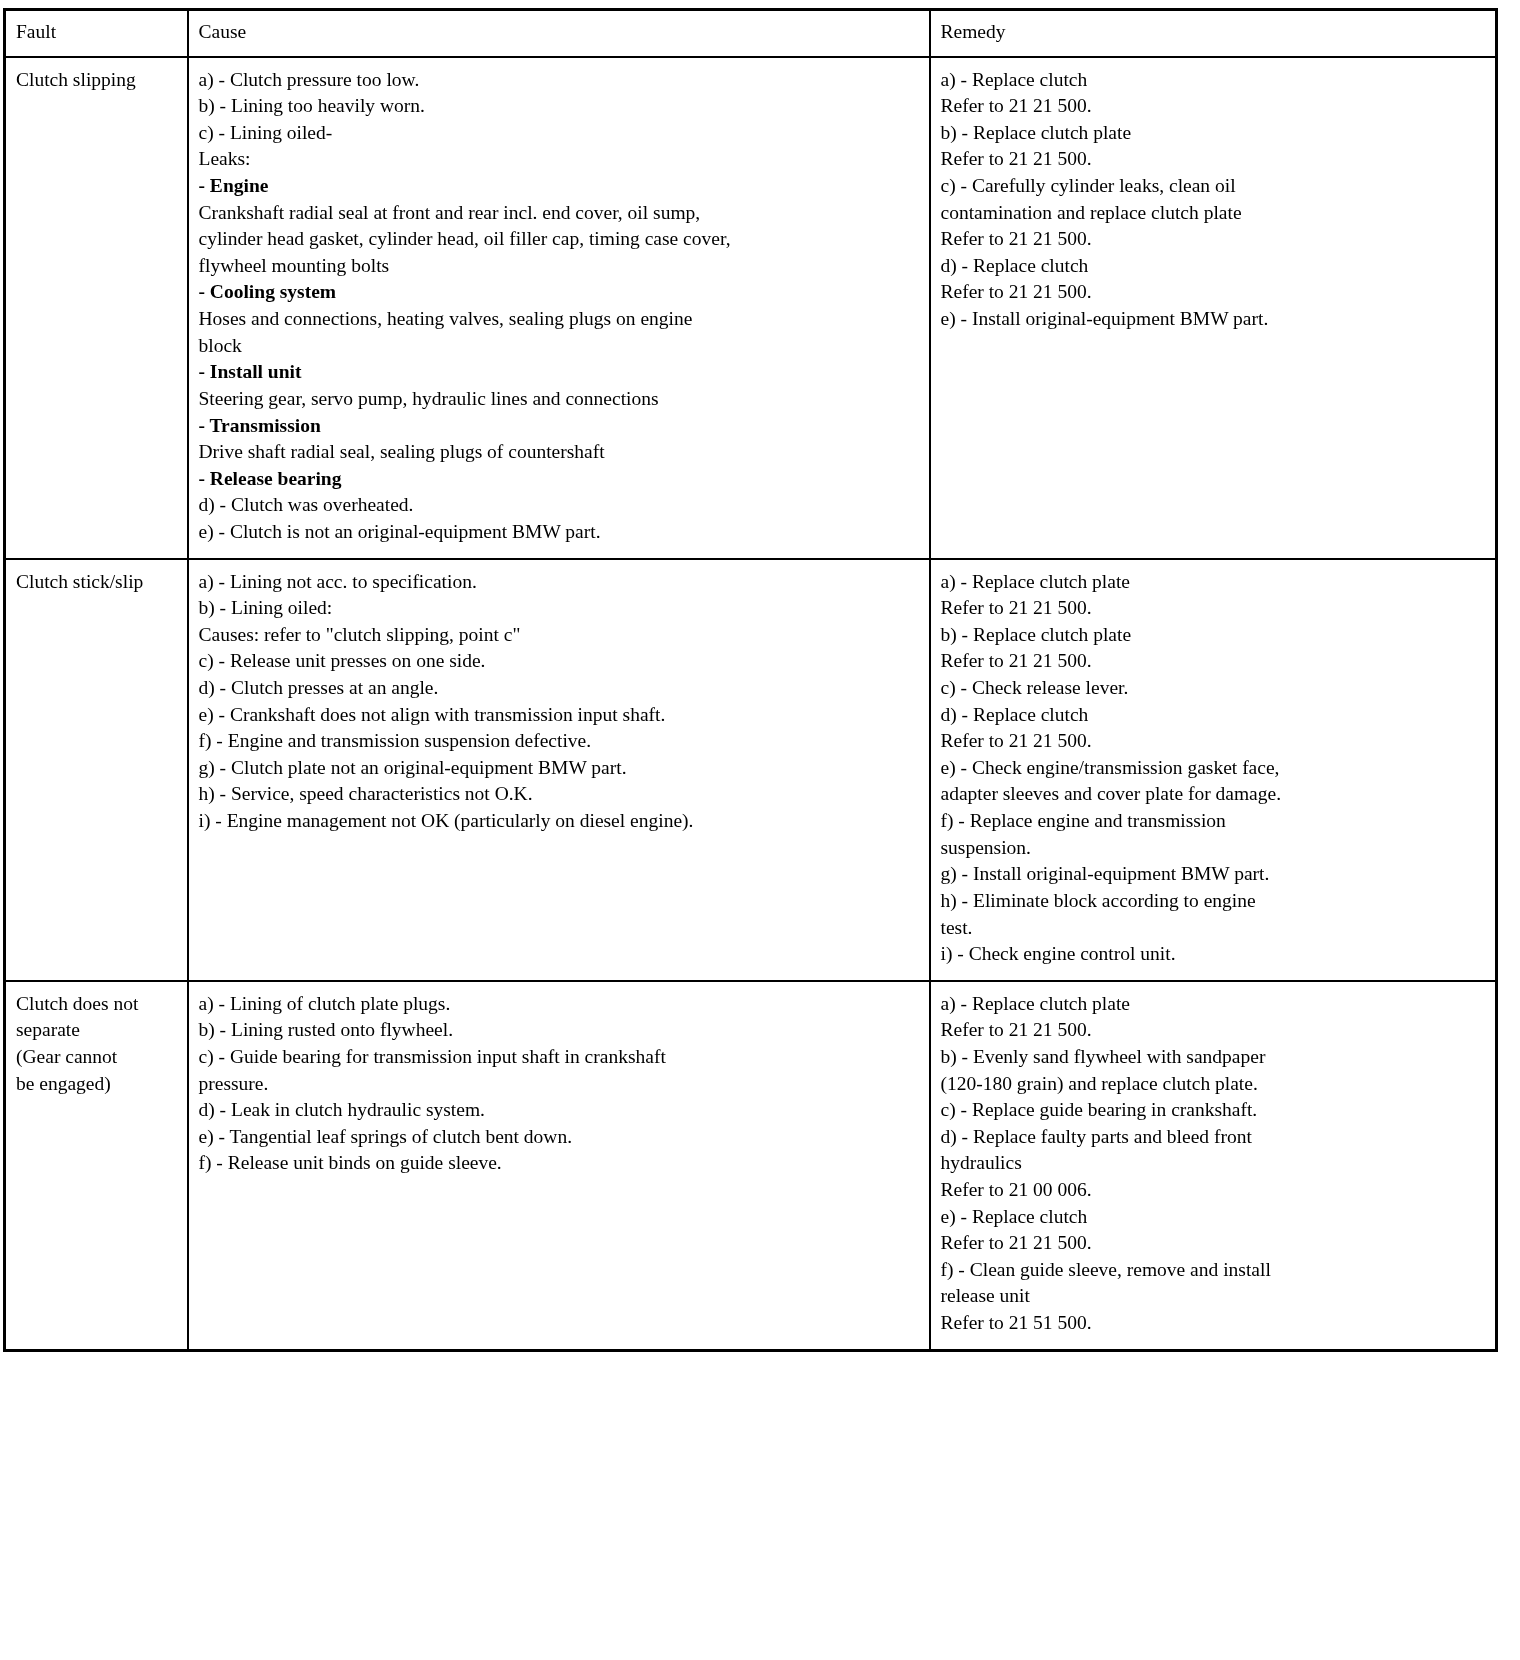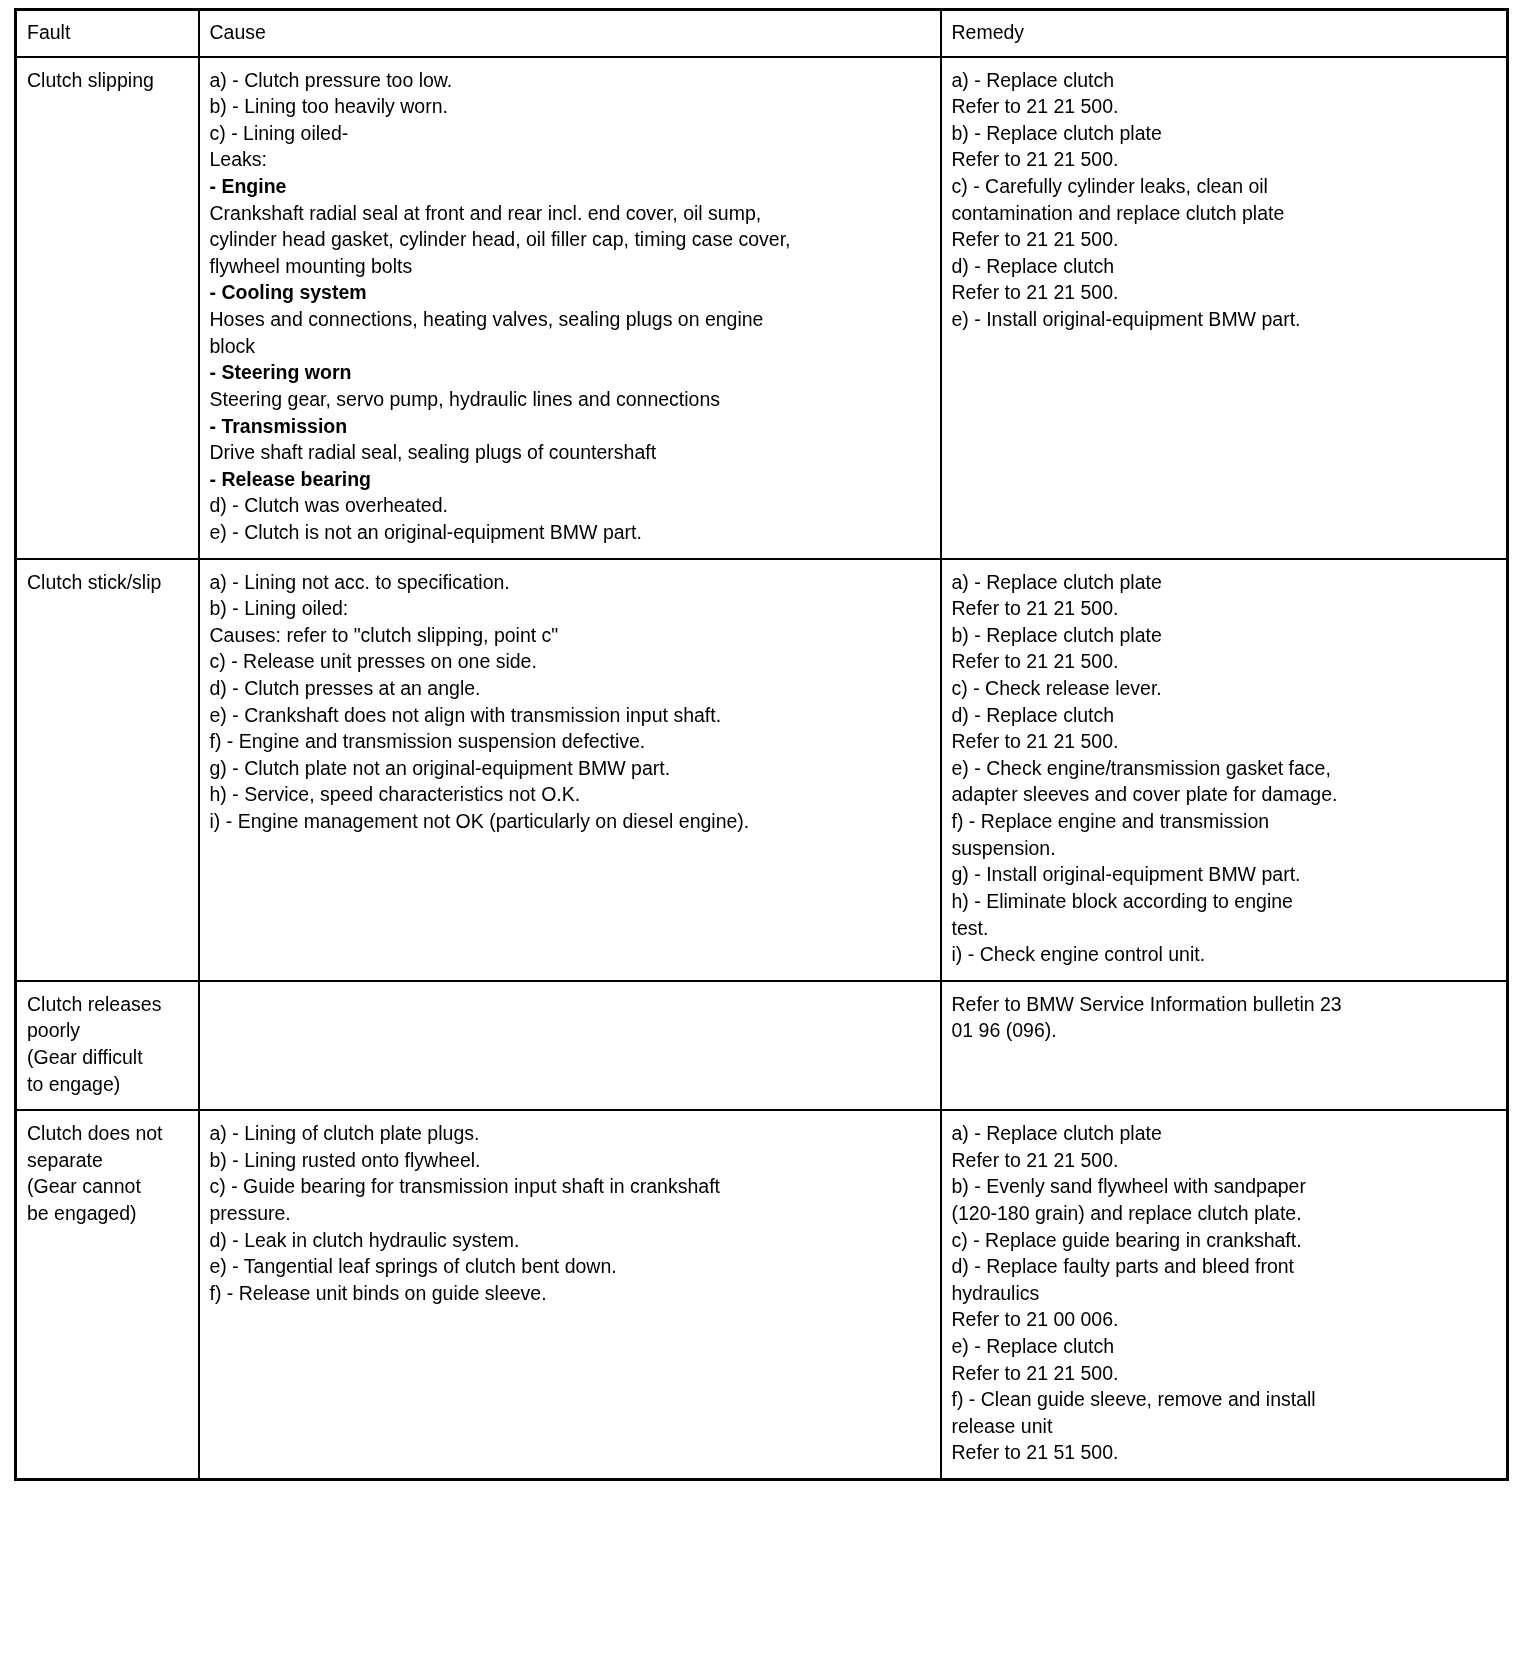--- a/index.html
+++ b/index.html
@@ -10,21 +10,22 @@
   body {
     width: 1520px;
     height: 1660px;
     font-family: "Liberation Sans", sans-serif;
     color: #000000;
   }
   .page {
     box-sizing: border-box;
     width: 1520px;
     height: 1556px;
-    padding: 8px 10px 10px 14px;
+    padding: 8px 10px 10px 3px;
+    font-family: Liberation Serif, serif;
   }
   table.fault-table {
     border-collapse: collapse;
     width: 1492px;
     table-layout: fixed;
     border: 3px solid #000;
   }
   table.fault-table col.c-fault { width: 183px; }
   table.fault-table col.c-cause { width: 742px; }
   table.fault-table col.c-remedy { width: 567px; }
@@ -74,21 +75,21 @@
             <span class="line">b) - Lining too heavily worn.</span>
             <span class="line">c) - Lining oiled-</span>
             <span class="line">Leaks:</span>
             <span class="line b">- Engine</span>
             <span class="line">Crankshaft radial seal at front and rear incl. end cover, oil sump,</span>
             <span class="line">cylinder head gasket, cylinder head, oil filler cap, timing case cover,</span>
             <span class="line">flywheel mounting bolts</span>
             <span class="line b">- Cooling system</span>
             <span class="line">Hoses and connections, heating valves, sealing plugs on engine</span>
             <span class="line">block</span>
-            <span class="line b">- Steering worn</span>
+            <span class="line b">- Install unit</span>
             <span class="line">Steering gear, servo pump, hydraulic lines and connections</span>
             <span class="line b">- Transmission</span>
             <span class="line">Drive shaft radial seal, sealing plugs of countershaft</span>
             <span class="line b">- Release bearing</span>
             <span class="line">d) - Clutch was overheated.</span>
             <span class="line">e) - Clutch is not an original-equipment BMW part.</span>
           </td>
           <td>
             <span class="line">a) - Replace clutch</span>
             <span class="line">Refer to 21 21 500.</span>
@@ -131,33 +132,20 @@
             <span class="line">f) - Replace engine and transmission</span>
             <span class="line">suspension.</span>
             <span class="line">g) - Install original-equipment BMW part.</span>
             <span class="line">h) - Eliminate block according to engine</span>
             <span class="line">test.</span>
             <span class="line">i) - Check engine control unit.</span>
           </td>
         </tr>
         <tr>
           <td>
-            <span class="line">Clutch releases</span>
-            <span class="line">poorly</span>
-            <span class="line">(Gear difficult</span>
-            <span class="line">to engage)</span>
-          </td>
-          <td class="empty-cell"></td>
-          <td>
-            <span class="line">Refer to BMW Service Information bulletin 23</span>
-            <span class="line">01 96 (096).</span>
-          </td>
-        </tr>
-        <tr>
-          <td>
             <span class="line">Clutch does not</span>
             <span class="line">separate</span>
             <span class="line">(Gear cannot</span>
             <span class="line">be engaged)</span>
           </td>
           <td>
             <span class="line">a) - Lining of clutch plate plugs.</span>
             <span class="line">b) - Lining rusted onto flywheel.</span>
             <span class="line">c) - Guide bearing for transmission input shaft in crankshaft</span>
             <span class="line">pressure.</span>

